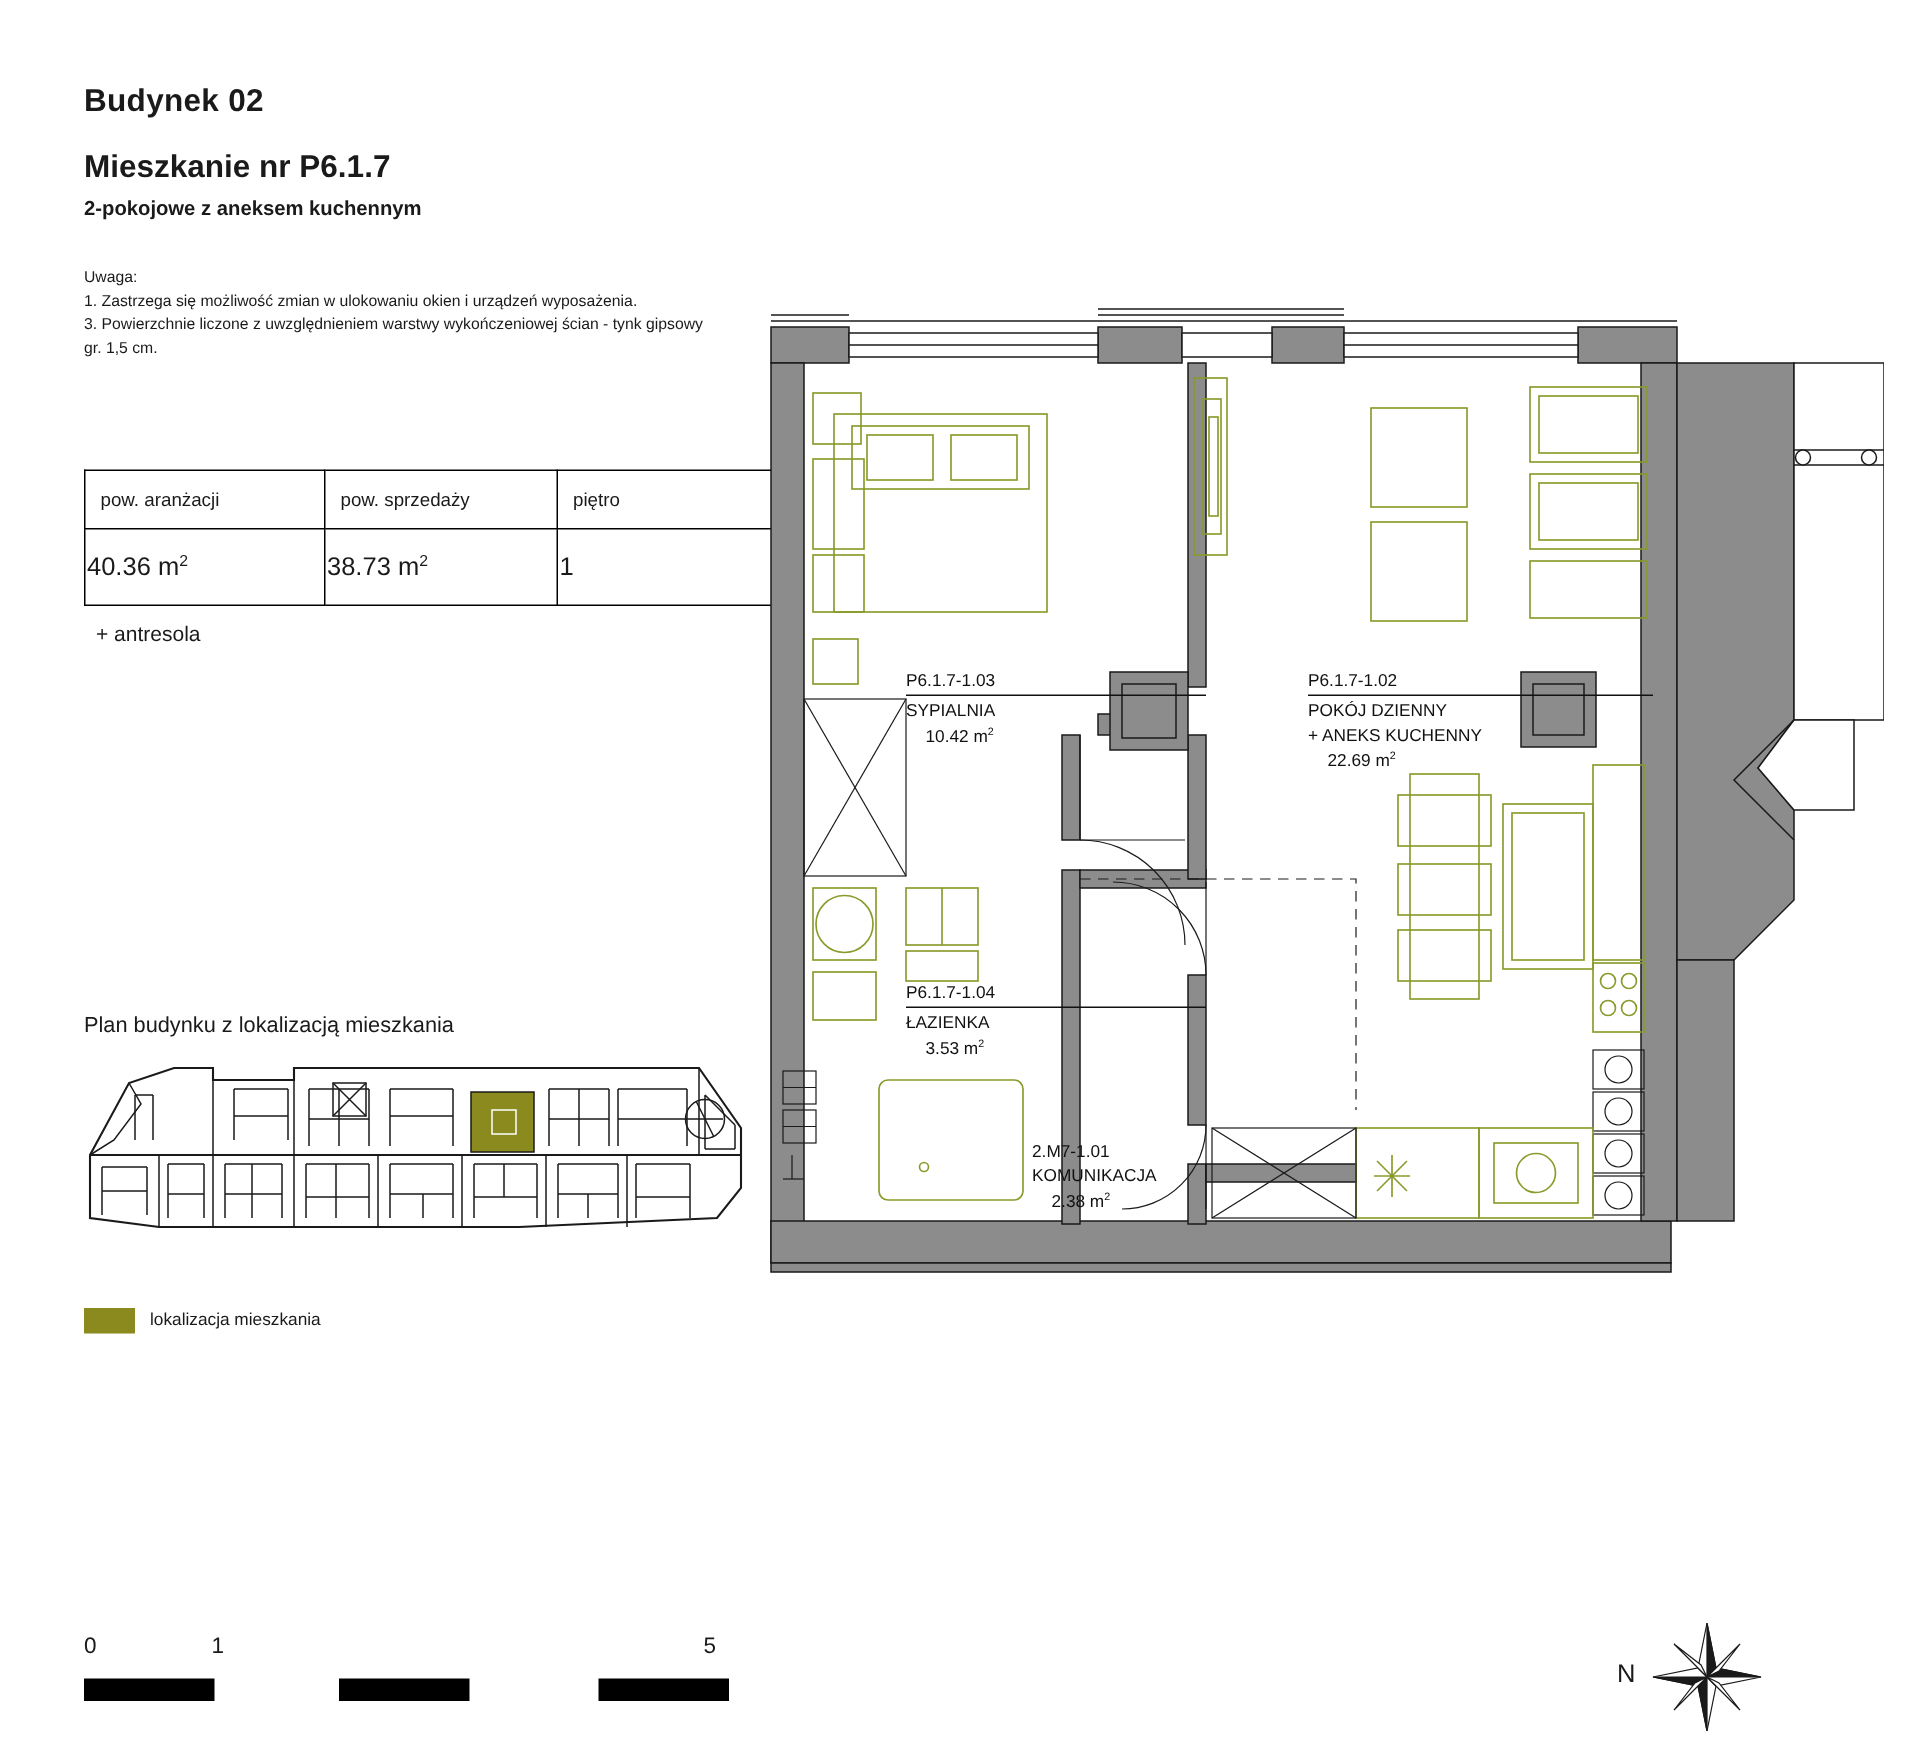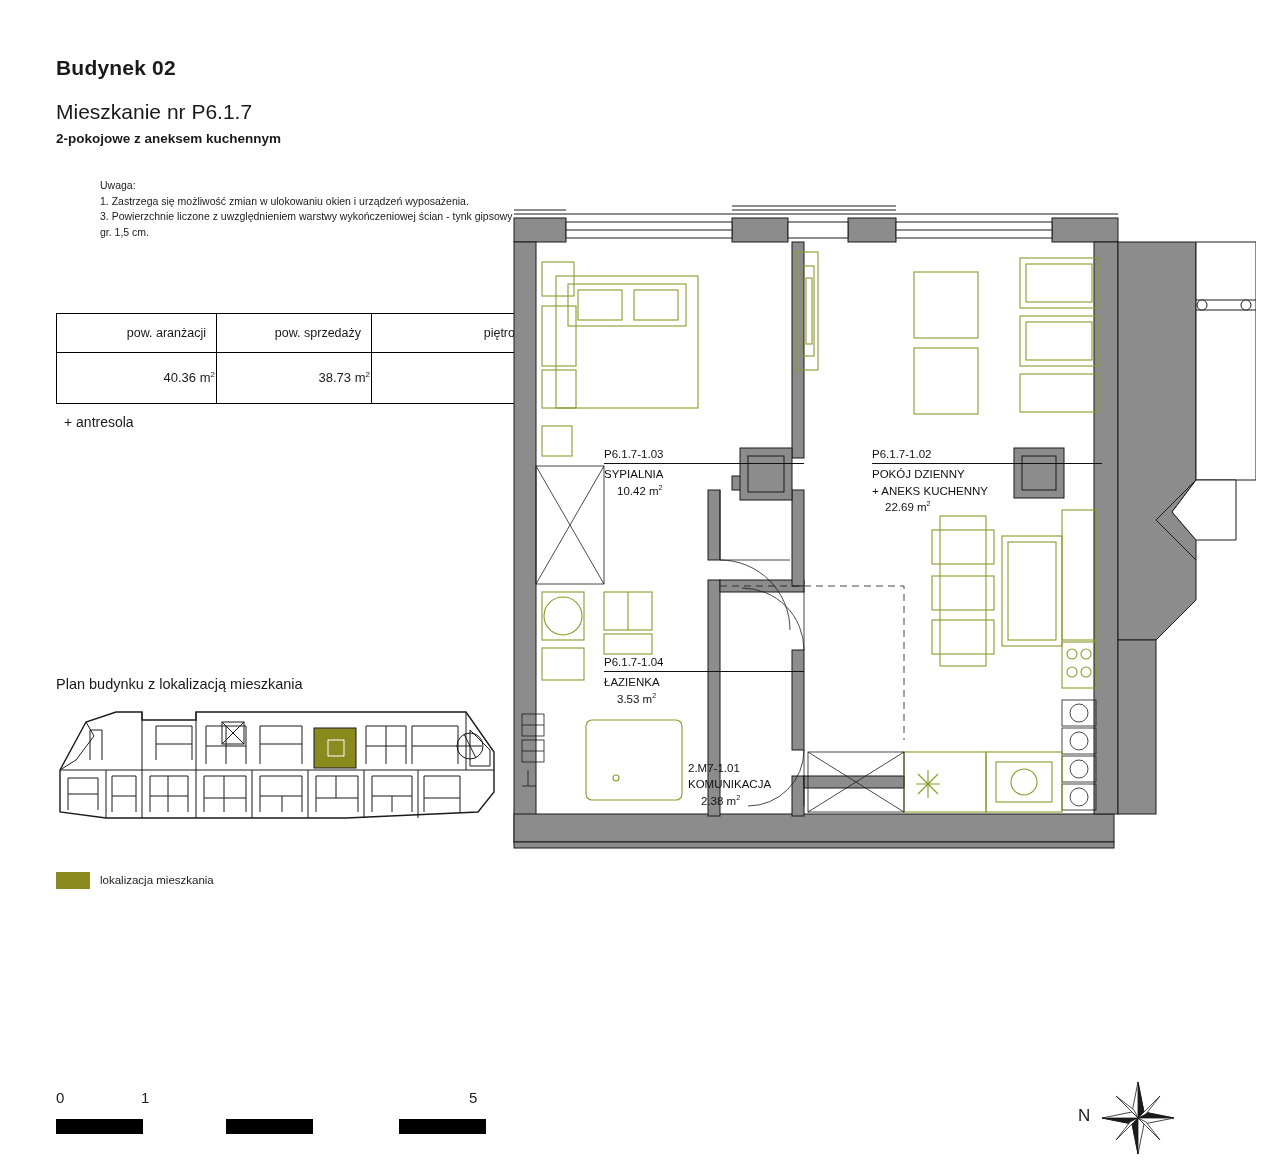--- a/index.html
+++ b/index.html
@@ -1,32 +1,32 @@
 <!DOCTYPE html>
 <html><head>
 <meta charset="utf-8">
 <style>
   html,body{margin:0;padding:0;background:#ffffff;}
   body{width:1279px;height:1176px;position:relative;font-family:"Liberation Sans",sans-serif;color:#1a1a1a;overflow:hidden;}
   .page{position:absolute;inset:0;border-radius:19px;}
 
   
   #building-title{position:absolute;left:56px;top:56px;font-size:21px;font-weight:700;letter-spacing:.2px;}
-  #flat-title{position:absolute;left:56px;top:100px;font-size:21px;font-weight:400;}
+  #flat-title{position:absolute;left:56px;top:100px;font-size:21px;font-weight:700;}
   #flat-subtitle{position:absolute;left:56px;top:131px;font-size:13.5px;font-weight:700;}
 
-  #notes{position:absolute;left:56px;top:178px;width:420px;font-size:10.5px;line-height:1.45;margin-left:44px;}
+  #notes{position:absolute;left:56px;top:178px;width:420px;font-size:10.5px;line-height:1.45;}
   #notes .note-head{margin-bottom:1px;}
   #notes p{margin:0;}
 
   
   #spec-table{position:absolute;left:56px;top:313px;border-collapse:collapse;}
-  #spec-table td{border:1px solid #000;text-align:right;}
+  #spec-table td{border:1px solid #000;text-align:left;}
   #spec-table .hrow td{height:38px;font-size:12.5px;padding:0 10px;}
-  #spec-table .vrow td{height:48px;font-size:13px;}
+  #spec-table .vrow td{height:48px;font-size:17px;}
   #spec-table .c1{width:139px;}
   #spec-table .c2{width:134px;}
   #spec-table .c3{width:133px;}
   sup{font-size:.62em;vertical-align:super;}
   #antresola{position:absolute;left:64px;top:414px;font-size:14px;}
 
   
   #plan-caption{position:absolute;left:56px;top:676px;font-size:14.5px;}
   #building-plan{position:absolute;left:46px;top:700px;width:460px;height:140px;}
   #legend-swatch{position:absolute;left:56px;top:872px;width:34px;height:17px;background:#8a8a1e;}

